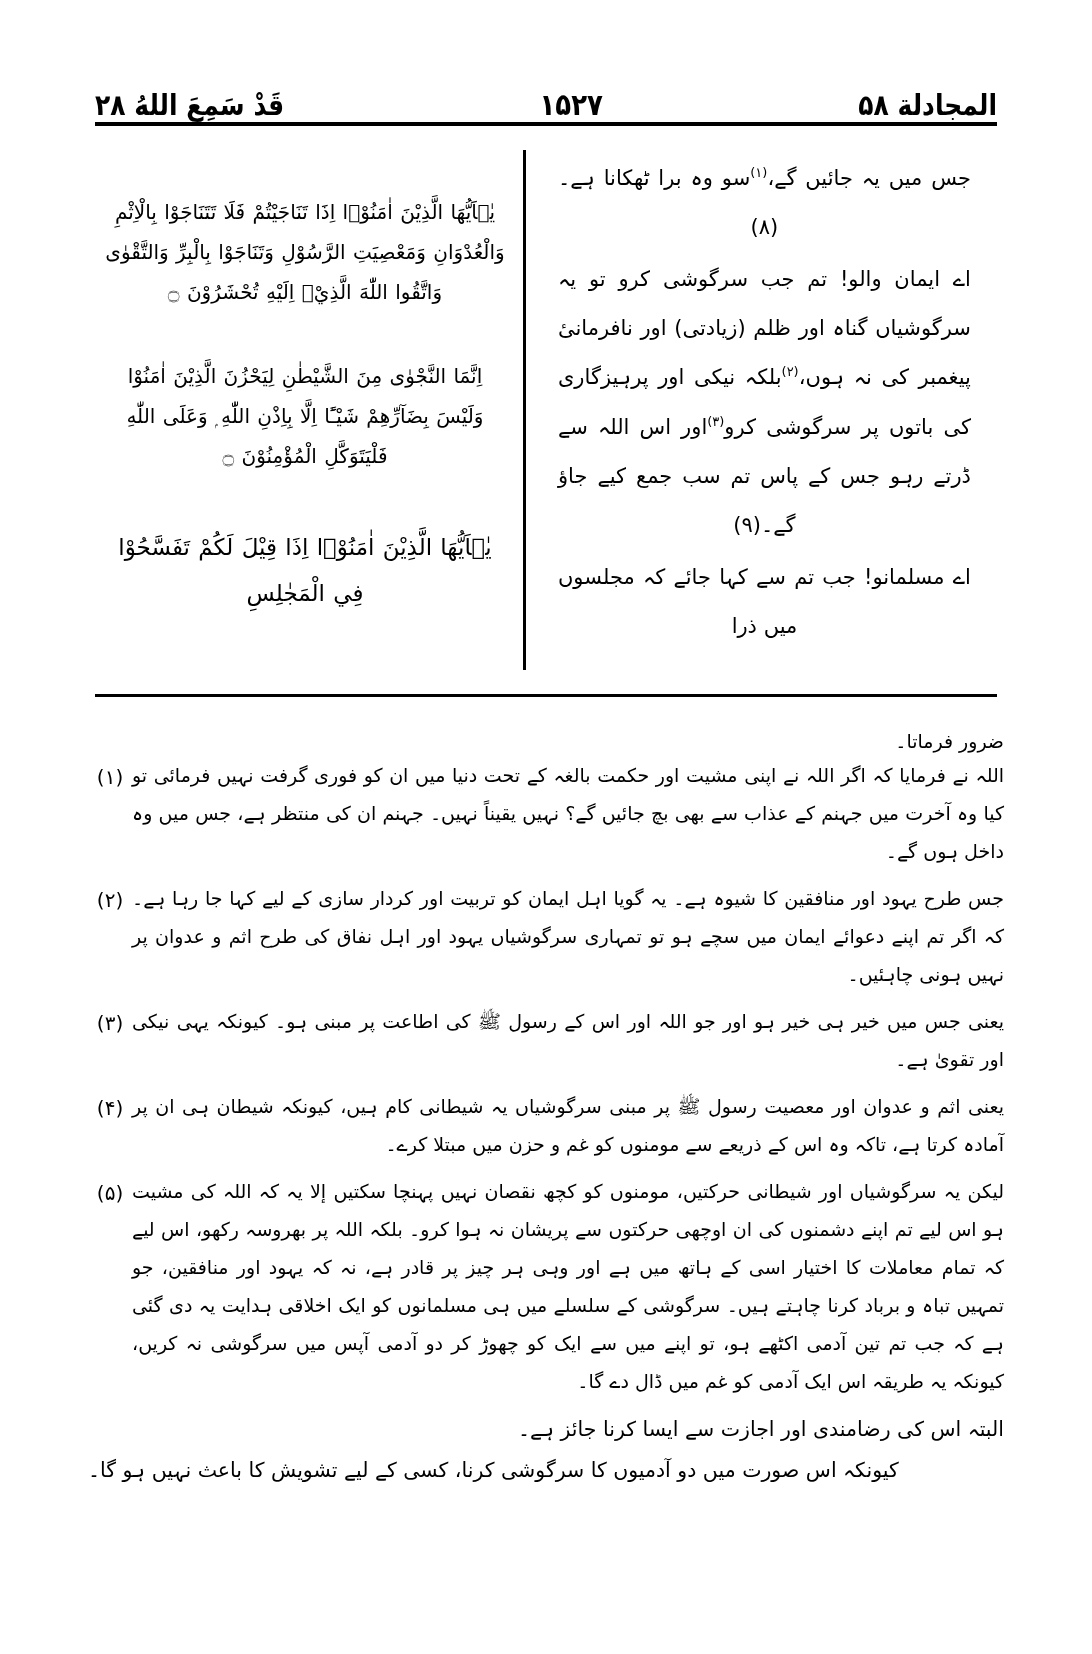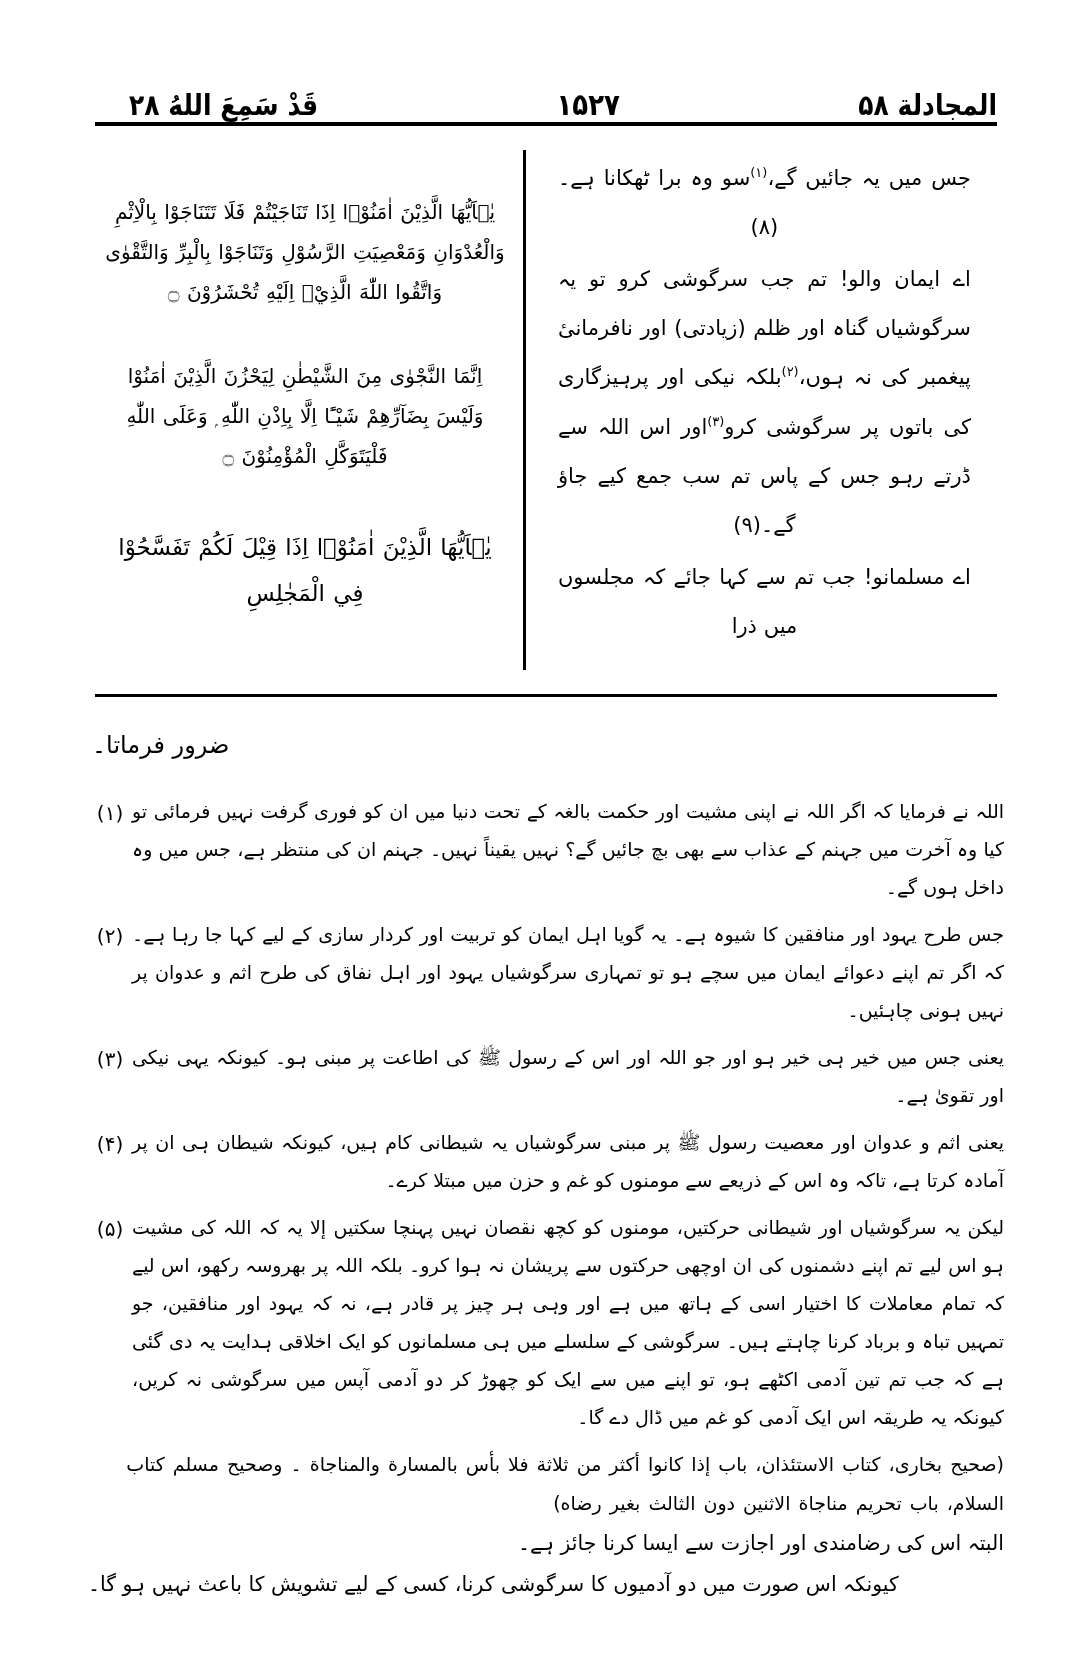--- a/index.html
+++ b/index.html
@@ -15,21 +15,20 @@
 
   
   #header {
     position:absolute;
     top:70px; left:95px; right:95px;
     height:48px;
     display:flex;
     flex-direction:row-reverse;
     align-items:flex-end;
     justify-content:space-between;
-    margin-left:34px;
   }
   .hdr-item {
     font-size:25px;
     font-weight:700;
     letter-spacing:-1px;
     white-space:nowrap;
     line-height:1;
     transform:scaleY(1.15);
   }
   #hdr-page { font-size:26px; font-weight:700; }
@@ -95,24 +94,24 @@
     background:#000;
   }
 
   
   #notes {
     position:absolute;
     top:726px; left:88px; right:88px;
     bottom:60px;
   }
   #note-lead {
-    font-size:24px;
-    text-align:left;
+    font-size:19px;
+    text-align:right;
     padding-left:4px;
-    margin-bottom:28px;
+    margin-bottom:0;
     line-height:1.6;
   }
   .note {
     display:flex;
     flex-direction:row-reverse;
     align-items:flex-start;
     margin-bottom:9px;
   }
   .note-num {
     flex:0 0 44px;
@@ -195,18 +194,17 @@
   <div class="note">
     <div class="note-num">(۴)</div>
     <div class="note-body">یعنی اثم و عدوان اور معصیت رسول ﷺ پر مبنی سرگوشیاں یہ شیطانی کام ہیں، کیونکہ شیطان ہی ان پر آمادہ کرتا ہے، تاکہ وہ اس کے ذریعے سے مومنوں کو غم و حزن میں مبتلا کرے۔</div>
   </div>
 
   <div class="note">
     <div class="note-num">(۵)</div>
     <div class="note-body">لیکن یہ سرگوشیاں اور شیطانی حرکتیں، مومنوں کو کچھ نقصان نہیں پہنچا سکتیں إلا یہ کہ اللہ کی مشیت ہو اس لیے تم اپنے دشمنوں کی ان اوچھی حرکتوں سے پریشان نہ ہوا کرو۔ بلکہ اللہ پر بھروسہ رکھو، اس لیے کہ تمام معاملات کا اختیار اسی کے ہاتھ میں ہے اور وہی ہر چیز پر قادر ہے، نہ کہ یہود اور منافقین، جو تمہیں تباہ و برباد کرنا چاہتے ہیں۔ سرگوشی کے سلسلے میں ہی مسلمانوں کو ایک اخلاقی ہدایت یہ دی گئی ہے کہ جب تم تین آدمی اکٹھے ہو، تو اپنے میں سے ایک کو چھوڑ کر دو آدمی آپس میں سرگوشی نہ کریں، کیونکہ یہ طریقہ اس ایک آدمی کو غم میں ڈال دے گا۔</div>
   </div>
 
-  <div class="hadith">(صحیح بخاری، کتاب الاستئذان، باب إذا کانوا أکثر من ثلاثة فلا بأس بالمسارة والمناجاة ۔ وصحیح مسلم کتاب السلام، باب تحریم مناجاة الاثنین دون الثالث بغیر رضاه)</div>
 
   <div class="tail-line">البتہ اس کی رضامندی اور اجازت سے ایسا کرنا جائز ہے۔</div>
   <div class="tail-line tail-center">کیونکہ اس صورت میں دو آدمیوں کا سرگوشی کرنا، کسی کے لیے تشویش کا باعث نہیں ہو گا۔</div>
 
 </div>
 
 </body></html>

